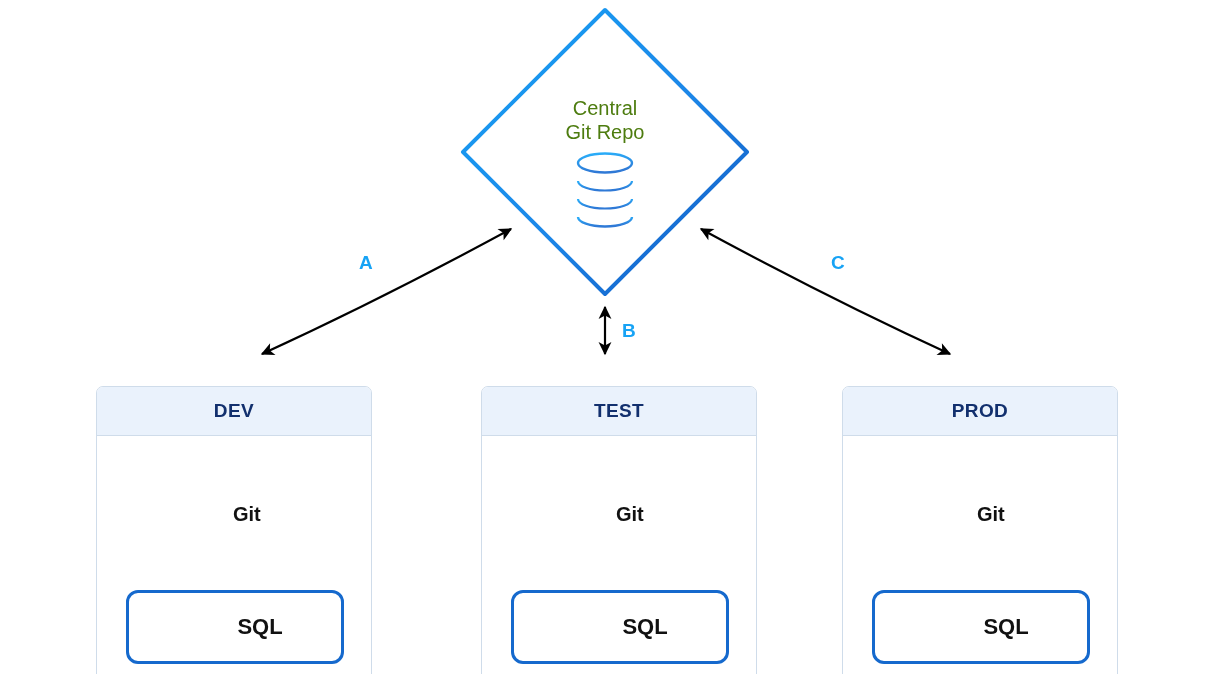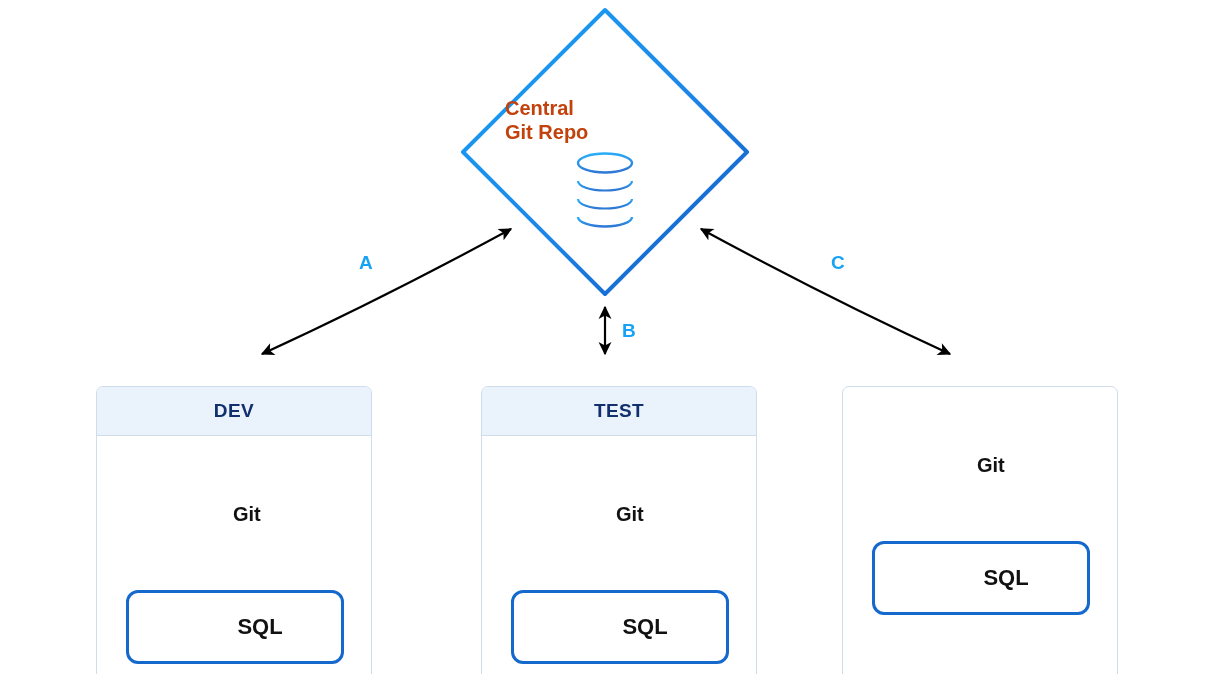--- a/index.html
+++ b/index.html
@@ -90,23 +90,24 @@
   .sql-label {
     font-size: 22px;
     font-weight: bold;
     color: #111111;
     line-height: 1;
   }
 
   
   .central-title {
     position: absolute;
+    text-align: center;
     font-size: 20px;
-    font-weight: bold;
-    color: #c2410c;
+    font-weight: normal;
+    color: #4d7c0f;
     line-height: 1.22;
     white-space: pre-line;
   }
 
   
   .flow-label {
     position: absolute;
     font-size: 19px;
     font-weight: bold;
     color: #17a3f5;
@@ -262,20 +263,23 @@
       <div class="sql-box" style="left:29px; top:154px; width:218px; height:74px;">
         <div class="sql-box-inner">
           <span style="display:inline-block;width:36px;height:54px;"></span>
           <span class="sql-label">SQL</span>
         </div>
       </div>
     </div>
   </div>
 
   <div class="env-panel" style="left:842px; top:358px; width:276px; height:298px;">
+    <div class="env-panel-header">
+      <span class="env-panel-title">PROD</span>
+    </div>
     <div class="env-panel-body">
       <span class="git-label" style="left:134px; top:68px;">Git</span>
       <div class="sql-box" style="left:29px; top:154px; width:218px; height:74px;">
         <div class="sql-box-inner">
           <span style="display:inline-block;width:36px;height:54px;"></span>
           <span class="sql-label">SQL</span>
         </div>
       </div>
     </div>
   </div>

